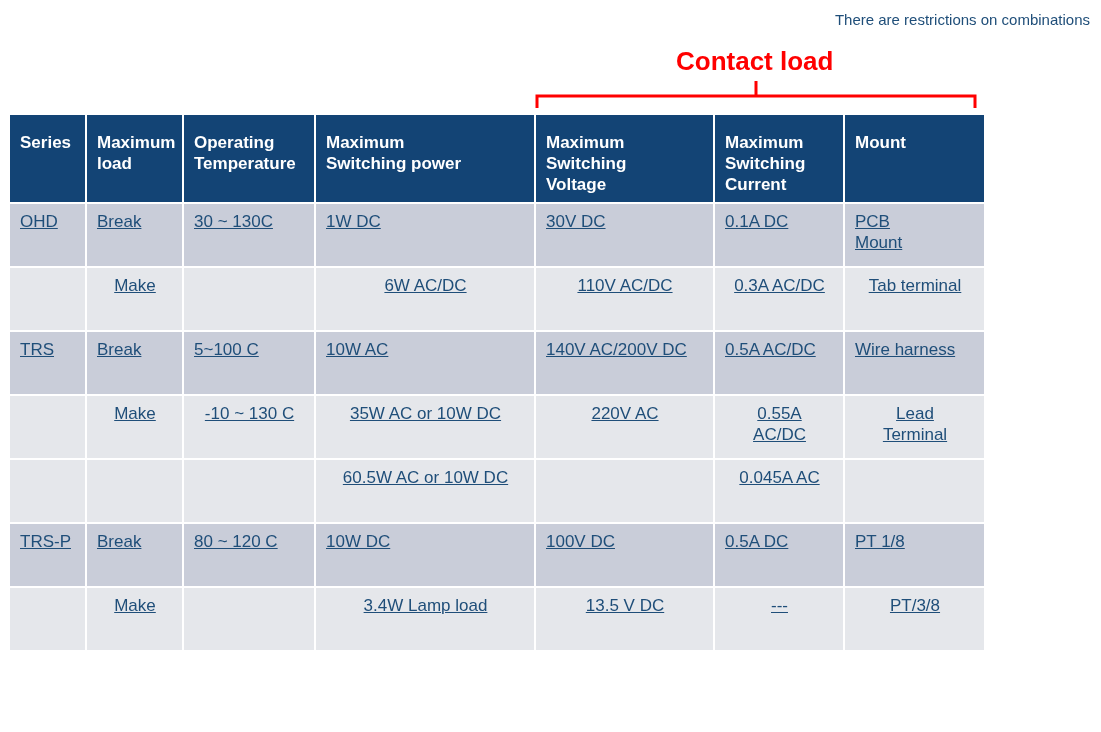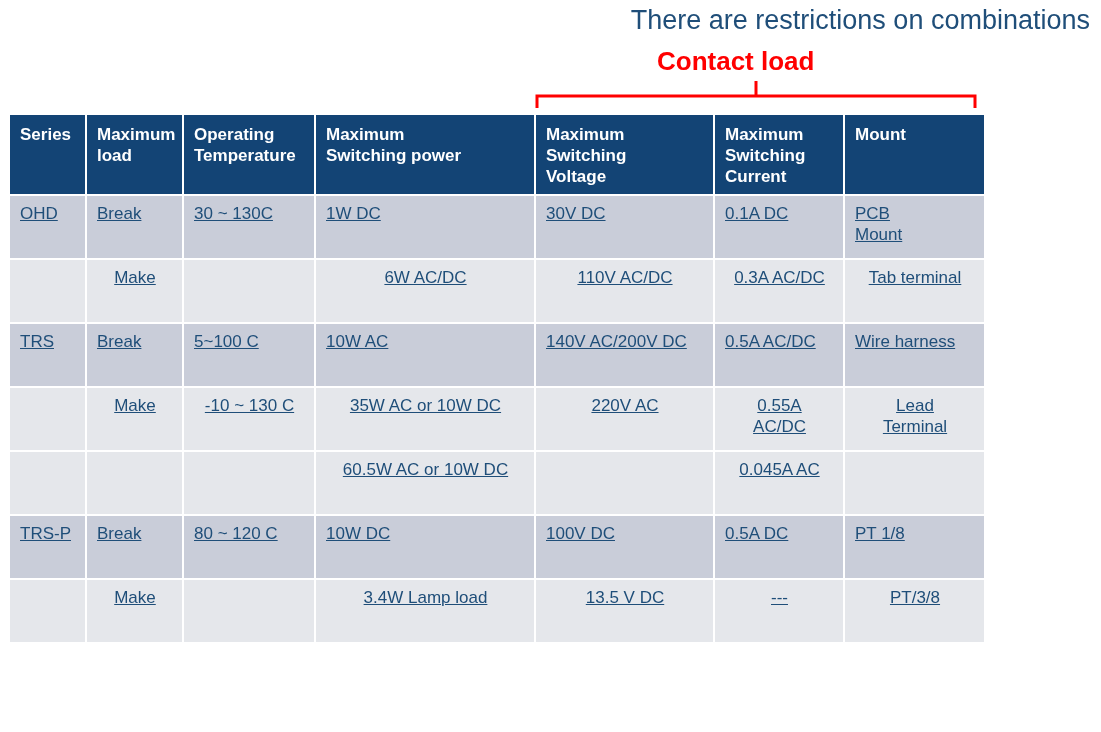--- a/index.html
+++ b/index.html
@@ -17,29 +17,29 @@
     -webkit-font-smoothing: antialiased;
   }
 
   
   #annotation-restrictions {
     position: absolute;
     left: 0;
     top: 7px;
     width: 1090px;
     text-align: right;
-    font-size: 27px;
+    font-size: 15px;
     line-height: 26px;
     color: #1f4e79;
     white-space: nowrap;
   }
 
   #annotation-contact-load {
     position: absolute;
-    left: 657px;
+    left: 676px;
     top: 46px;
     font-size: 26px;
     line-height: 30px;
     font-weight: bold;
     color: #ff0000;
     white-space: nowrap;
   }
 
   
   #contact-load-bracket {
@@ -71,21 +71,21 @@
     line-height: 21px;
     color: #1f4e79;
     overflow: hidden;
   }
 
   #spec-table thead th {
     background: #134475;
     color: #ffffff;
     font-weight: bold;
     height: 62px;
-    padding-top: 9px;
+    padding-top: 17px;
   }
 
   #spec-table tbody tr.row-dark td {
     background: #c9cdd9;
   }
   #spec-table tbody tr.row-light td {
     background: #e5e7eb;
     text-align: center;
   }
   #spec-table tbody td {

